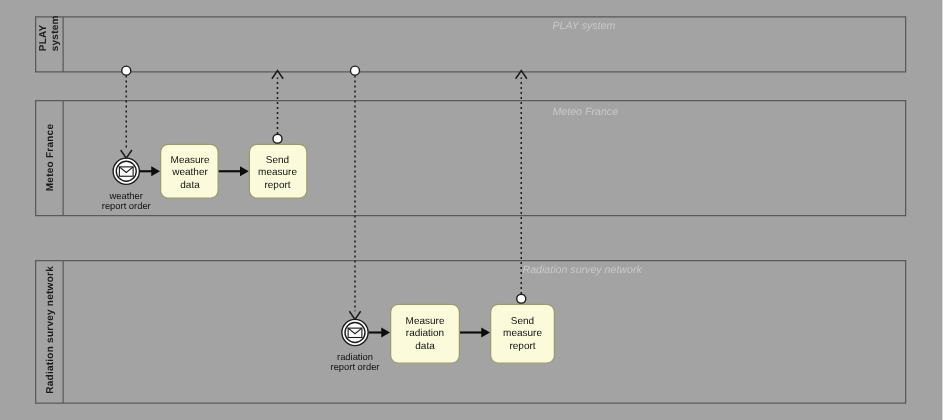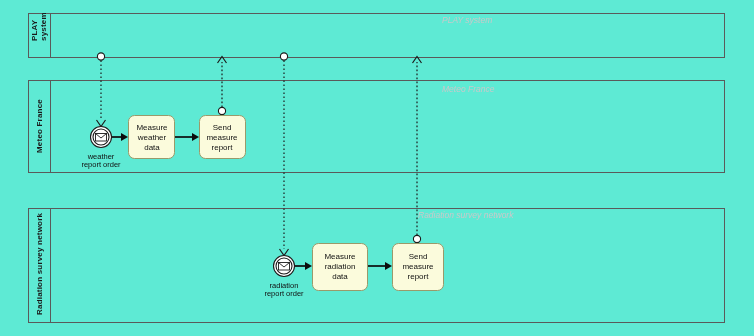--- a/index.html
+++ b/index.html
@@ -10,21 +10,21 @@
   body {
     width: 754px;
     height: 336px;
     font-family: "Liberation Sans", sans-serif;
     overflow: hidden;
   }
   #canvas {
     position: relative;
     width: 754px;
     height: 336px;
-    background: #5eead4;
+    background: #a3a3a3;
   }
   svg.diagram {
     position: absolute;
     left: 0;
     top: 0;
     width: 754px;
     height: 336px;
   }
   .pool-rect {
     fill: none;

